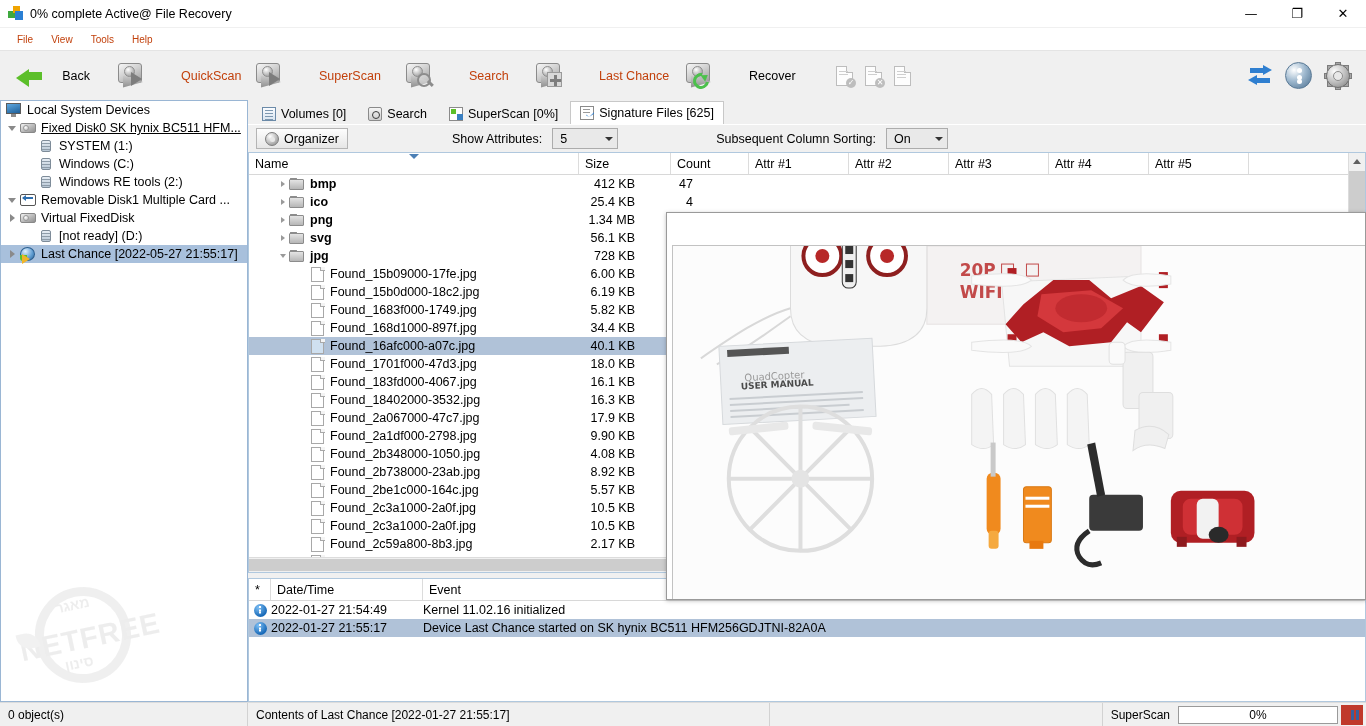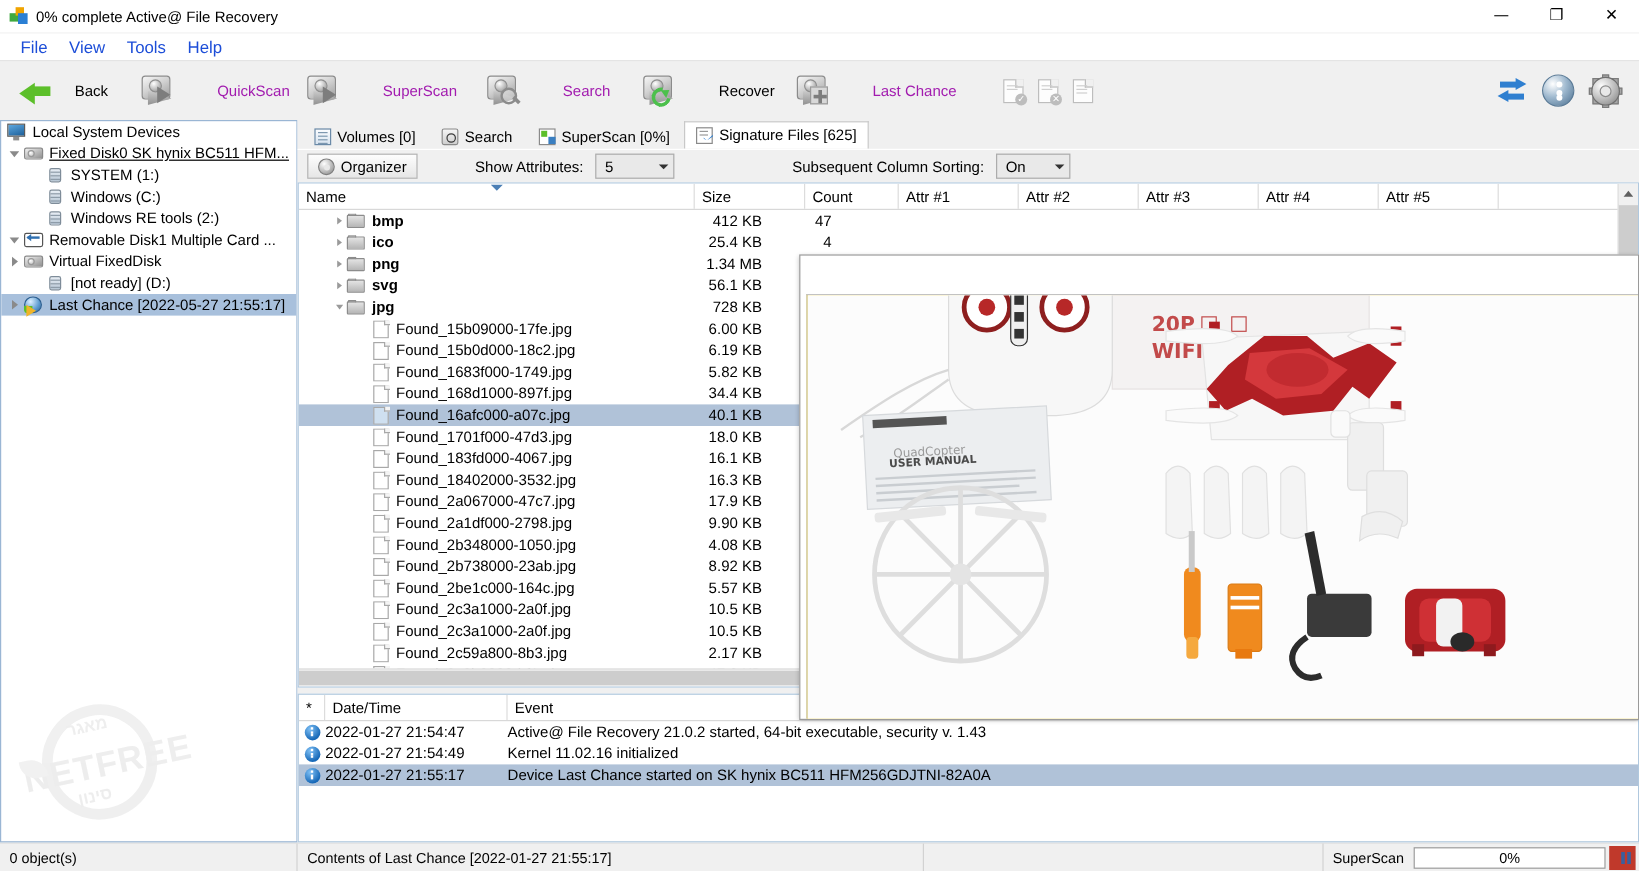--- a/index.html
+++ b/index.html
@@ -22,29 +22,29 @@
   #app-icon .c2 { position:absolute; left:5px; top:0px; width:7px; height:7px; background:#f0a400; }
   #app-icon .c3 { position:absolute; left:7px; top:5px; width:8px; height:9px; background:#2a7fd4; }
   #title-text { font-size:12.5px; color:#000; }
   #win-controls { margin-left:auto; display:flex; height:28px; }
   #win-controls div {
     width:46px; height:28px; display:flex; align-items:center; justify-content:center;
     font-size:13px; color:#000; font-family:"DejaVu Sans", sans-serif;
   }
   
   #menubar { height:22px; background:#ffffff; display:flex; align-items:center; padding-left:8px; }
-  #menubar .mi { padding:2px 9px; font-size:14px; color:#1d4ed8; }
+  #menubar .mi { padding:2px 9px; font-size:10px; color:#c2410c; }
   
   #toolbar {
     height:50px; background:#f0f0f0; border-top:1px solid #e4e4e4;
     display:flex; align-items:center; position:relative;
   }
   .tb-btn { display:flex; align-items:center; height:44px; padding:0 6px;gap:29px; }
   .tb-btn .lbl { font-size:12.5px; margin-left:6px; }
-  .tb-btn.disabled .lbl { color:#a21caf; }
+  .tb-btn.disabled .lbl { color:#c2410c; }
   .disk-ico { width:30px; height:28px; position:relative; flex:none; }
   .disk-ico .body {
     position:absolute; left:2px; top:1px; width:24px; height:20px; border-radius:3px;
     background:linear-gradient(150deg,#f6f6f6 0%,#d2d2d2 45%,#9d9d9d 100%);
     border:1px solid #8b8b8b;
   }
   .disk-ico .plate {
     position:absolute; left:8px; top:4px; width:11px; height:11px; border-radius:50%;
     background:radial-gradient(circle at 35% 30%,#ffffff,#b9b9b9 60%,#8a8a8a);
     border:1px solid #8f8f8f;
@@ -220,21 +220,21 @@
   .info-dot:after{content:'';position:absolute;left:5.5px;top:2.5px;width:2px;height:2px;background:#fff;box-shadow:0 3.5px 0 0 #fff,0 5.5px 0 0 #fff;}
   .lrow .dt { width:152px; }
   .lrow .ev { flex:1; }
   
   #preview {
     position:absolute; left:666px; top:212px; width:700px; height:388px;
     background:#fff; border:1px solid #9a9a9a; box-shadow:0 1px 4px rgba(0,0,0,.25);
     overflow:hidden;
   }
   #preview-title { height:32px; display:flex; align-items:center; padding-left:10px; font-size:12.5px; color:#7d7d7d; background:#fff; }
-  #preview-body { position:absolute; left:5px; top:32px; right:0px; bottom:0px; border-top:1px solid #c2c2c2; border-left:1px solid #c2c2c2; background:#fde047; overflow:hidden;}
+  #preview-body { position:absolute; left:5px; top:32px; right:0px; bottom:0px; border-top:1px solid #c2c2c2; border-left:1px solid #c2c2c2; background:#14b8a6; overflow:hidden;}
   #preview-img { position:absolute; inset:0; background:#fdfdfd; }
   
   #statusbar { height:24px; background:#f0f0f0; display:flex; align-items:center; font-size:12px; border-top:1px solid #dcdcdc; }
   #statusbar .cell { height:24px; display:flex; align-items:center; padding:0 8px; border-right:1px solid #d2d2d2; }
   #sb-obj { width:248px; }
   #sb-contents { width:522px; }
   #sb-grow { flex:1; border-right:1px solid #d2d2d2;}
   #sb-scanlabel { padding:0 8px; }
   #sb-progress { width:160px; height:18px; border:1px solid #9a9a9a; background:#fff; display:flex; align-items:center; justify-content:center; font-size:12px; }
   #sb-stop { width:22px; height:20px; background:#c0392b; margin:0 3px; display:flex; align-items:center; justify-content:center; }
@@ -289,37 +289,37 @@
   </div>
   <div class="tb-btn disabled" style="width:130px;">
     <div class="disk-ico">
       <span class="body"></span>
         <span class="plate"></span>
         <span class="shadow"></span>
         <span class="badge mag"></span>
     </div>
     <span class="lbl">Search</span>
   </div>
+  <div class="tb-btn disabled" style="width:150px;">
+    <div class="disk-ico">
+      <span class="body"></span>
+        <span class="plate"></span>
+        <span class="shadow"></span>
+        <span class="badge cross"></span>
+    </div>
+    <span class="lbl">Last Chance</span>
+  </div>
   <div class="tb-btn" style="width:128px;">
     <div class="disk-ico">
       <span class="body"></span>
         <span class="plate"></span>
         <span class="shadow"></span>
         <span class="badge recov"></span>
     </div>
     <span class="lbl">Recover</span>
-  </div>
-  <div class="tb-btn disabled" style="width:150px;">
-    <div class="disk-ico">
-      <span class="body"></span>
-        <span class="plate"></span>
-        <span class="shadow"></span>
-        <span class="badge cross"></span>
-    </div>
-    <span class="lbl">Last Chance</span>
   </div>
   <div style="width:24px;"></div>
   <div class="doc-ico">
       <span class="pg"></span>
       <span class="ln" style="top:5px"></span>
       <span class="ln" style="top:8px"></span>
       <span class="mk">✓</span>
     </div>
   <div class="doc-ico">
       <span class="pg"></span>
@@ -475,21 +475,21 @@
           <span class="tab-ico sigfiles"></span>
           <span>Signature Files [625]</span>
         </div>
       </div>
 
     <div id="toolrow">
       <div class="btn-organizer">
         <span class="org-gear"></span>
         <span>Organizer</span>
       </div>
-      <span class="lbl-inline" style="margin-left:48px;">Show Attributes:</span>
+      <span class="lbl-inline" style="margin-left:104px;">Show Attributes:</span>
       <div class="combo" style="margin-left:10px;width:66px;">
         <span class="cv">5</span>
         <span class="arr"></span>
       </div>
       <span class="lbl-inline" style="margin-left:98px;">Subsequent Column Sorting:</span>
       <div class="combo" style="margin-left:10px;width:48px;">
         <span class="cv">On</span>
         <span class="arr"></span>
       </div>
     </div>
@@ -822,27 +822,20 @@
         <div class="lh" style="width:22px;">*</div>
         <div class="lh" style="width:152px;">Date/Time</div>
         <div class="lh" style="width:500px;">Event</div>
         <div class="lh" style="flex:1;border-right:none;"></div>
       </div>
       <div id="log-rows">
           <div class="lrow">
             <span class="i">
               <span class="info-dot"></span>
             </span>
-            <span class="dt">2022-01-27 21:54:47</span>
-            <span class="ev">Active@ File Recovery 21.0.2 started, 64-bit executable, security v. 1.43</span>
-          </div>
-          <div class="lrow">
-            <span class="i">
-              <span class="info-dot"></span>
-            </span>
             <span class="dt">2022-01-27 21:54:49</span>
             <span class="ev">Kernel 11.02.16 initialized</span>
           </div>
           <div class="lrow sel">
             <span class="i">
               <span class="info-dot"></span>
             </span>
             <span class="dt">2022-01-27 21:55:17</span>
             <span class="ev">Device Last Chance started on SK hynix BC511 HFM256GDJTNI-82A0A</span>
           </div>

